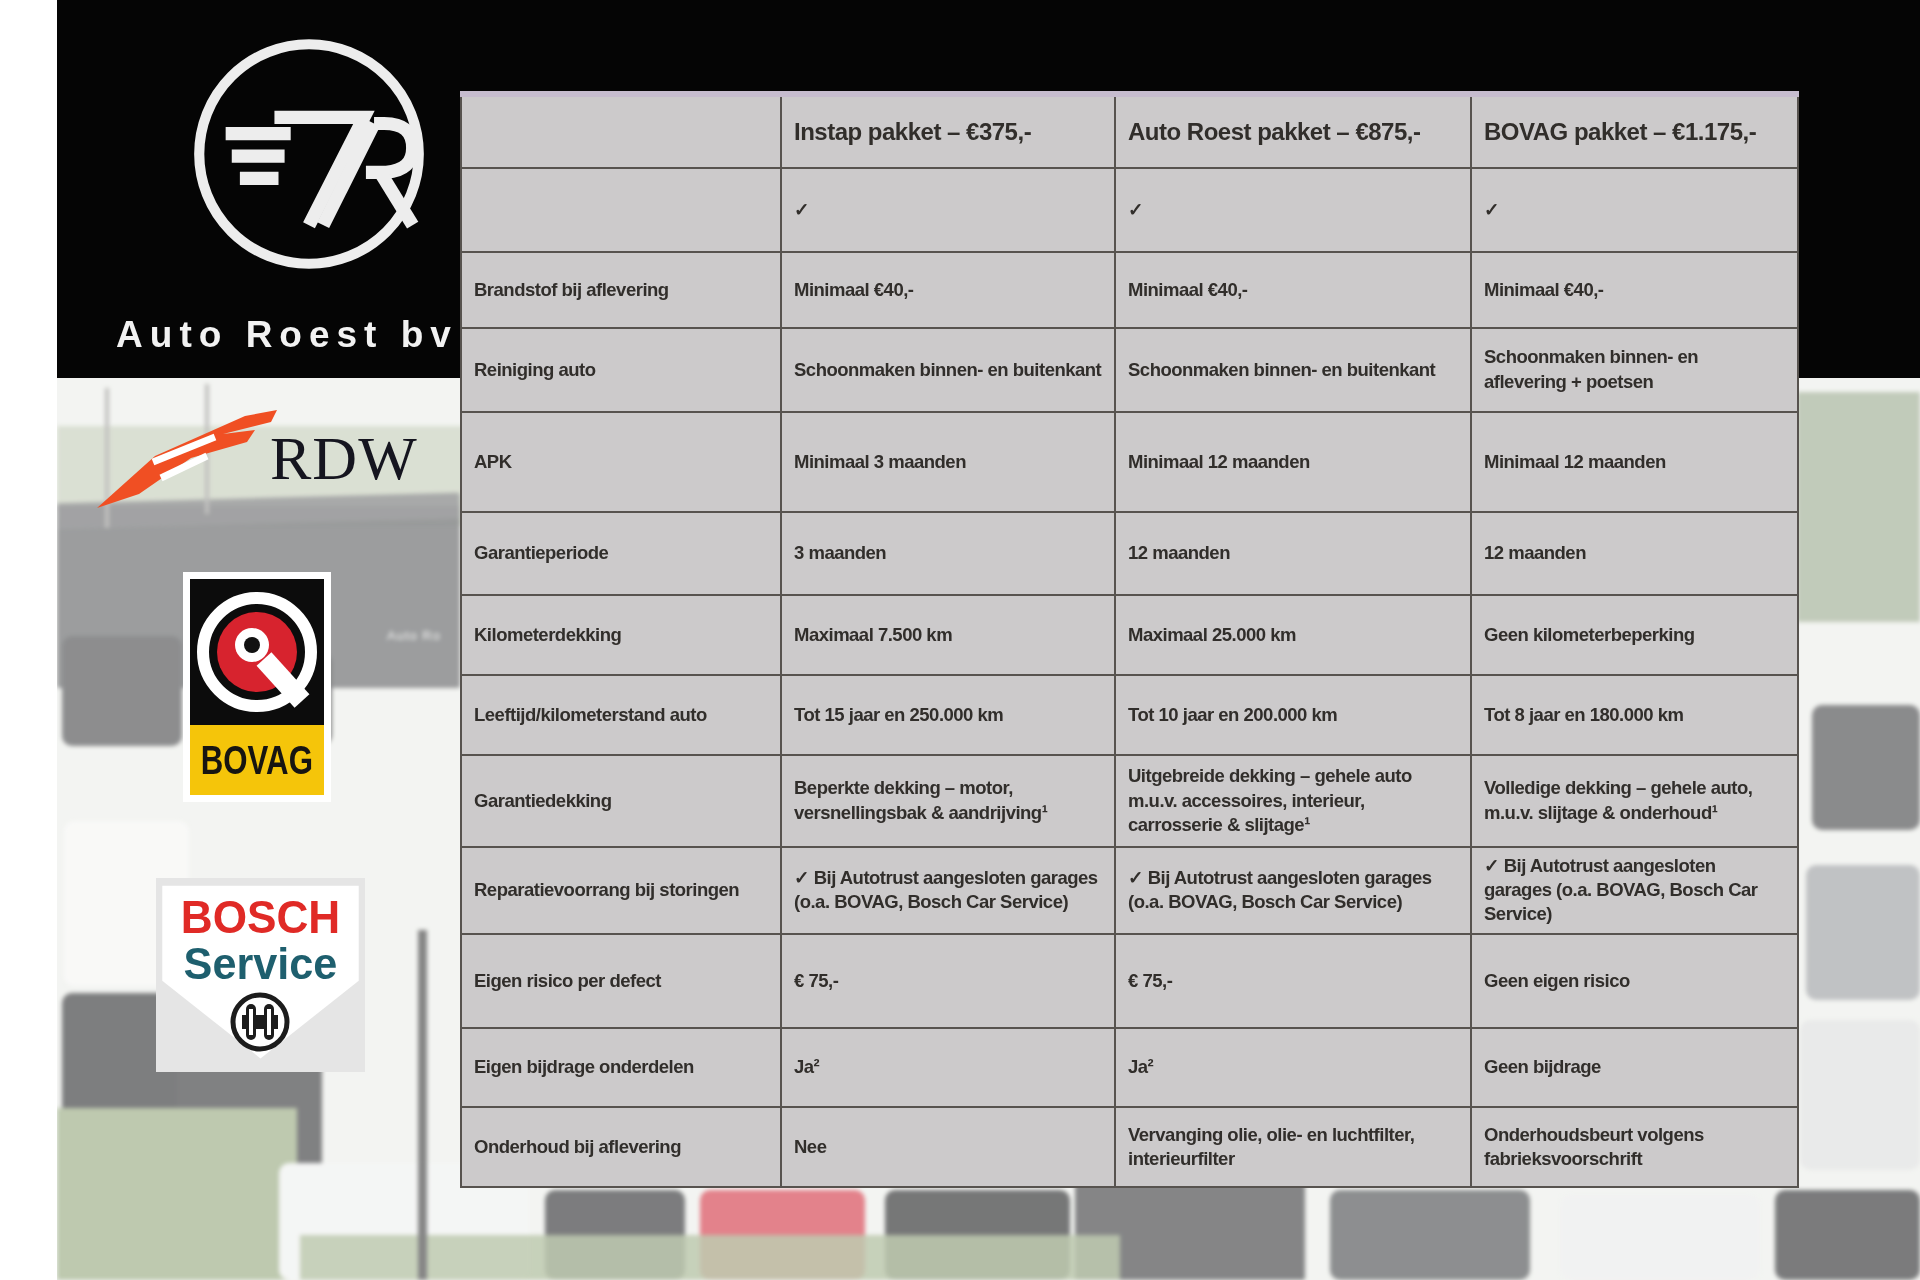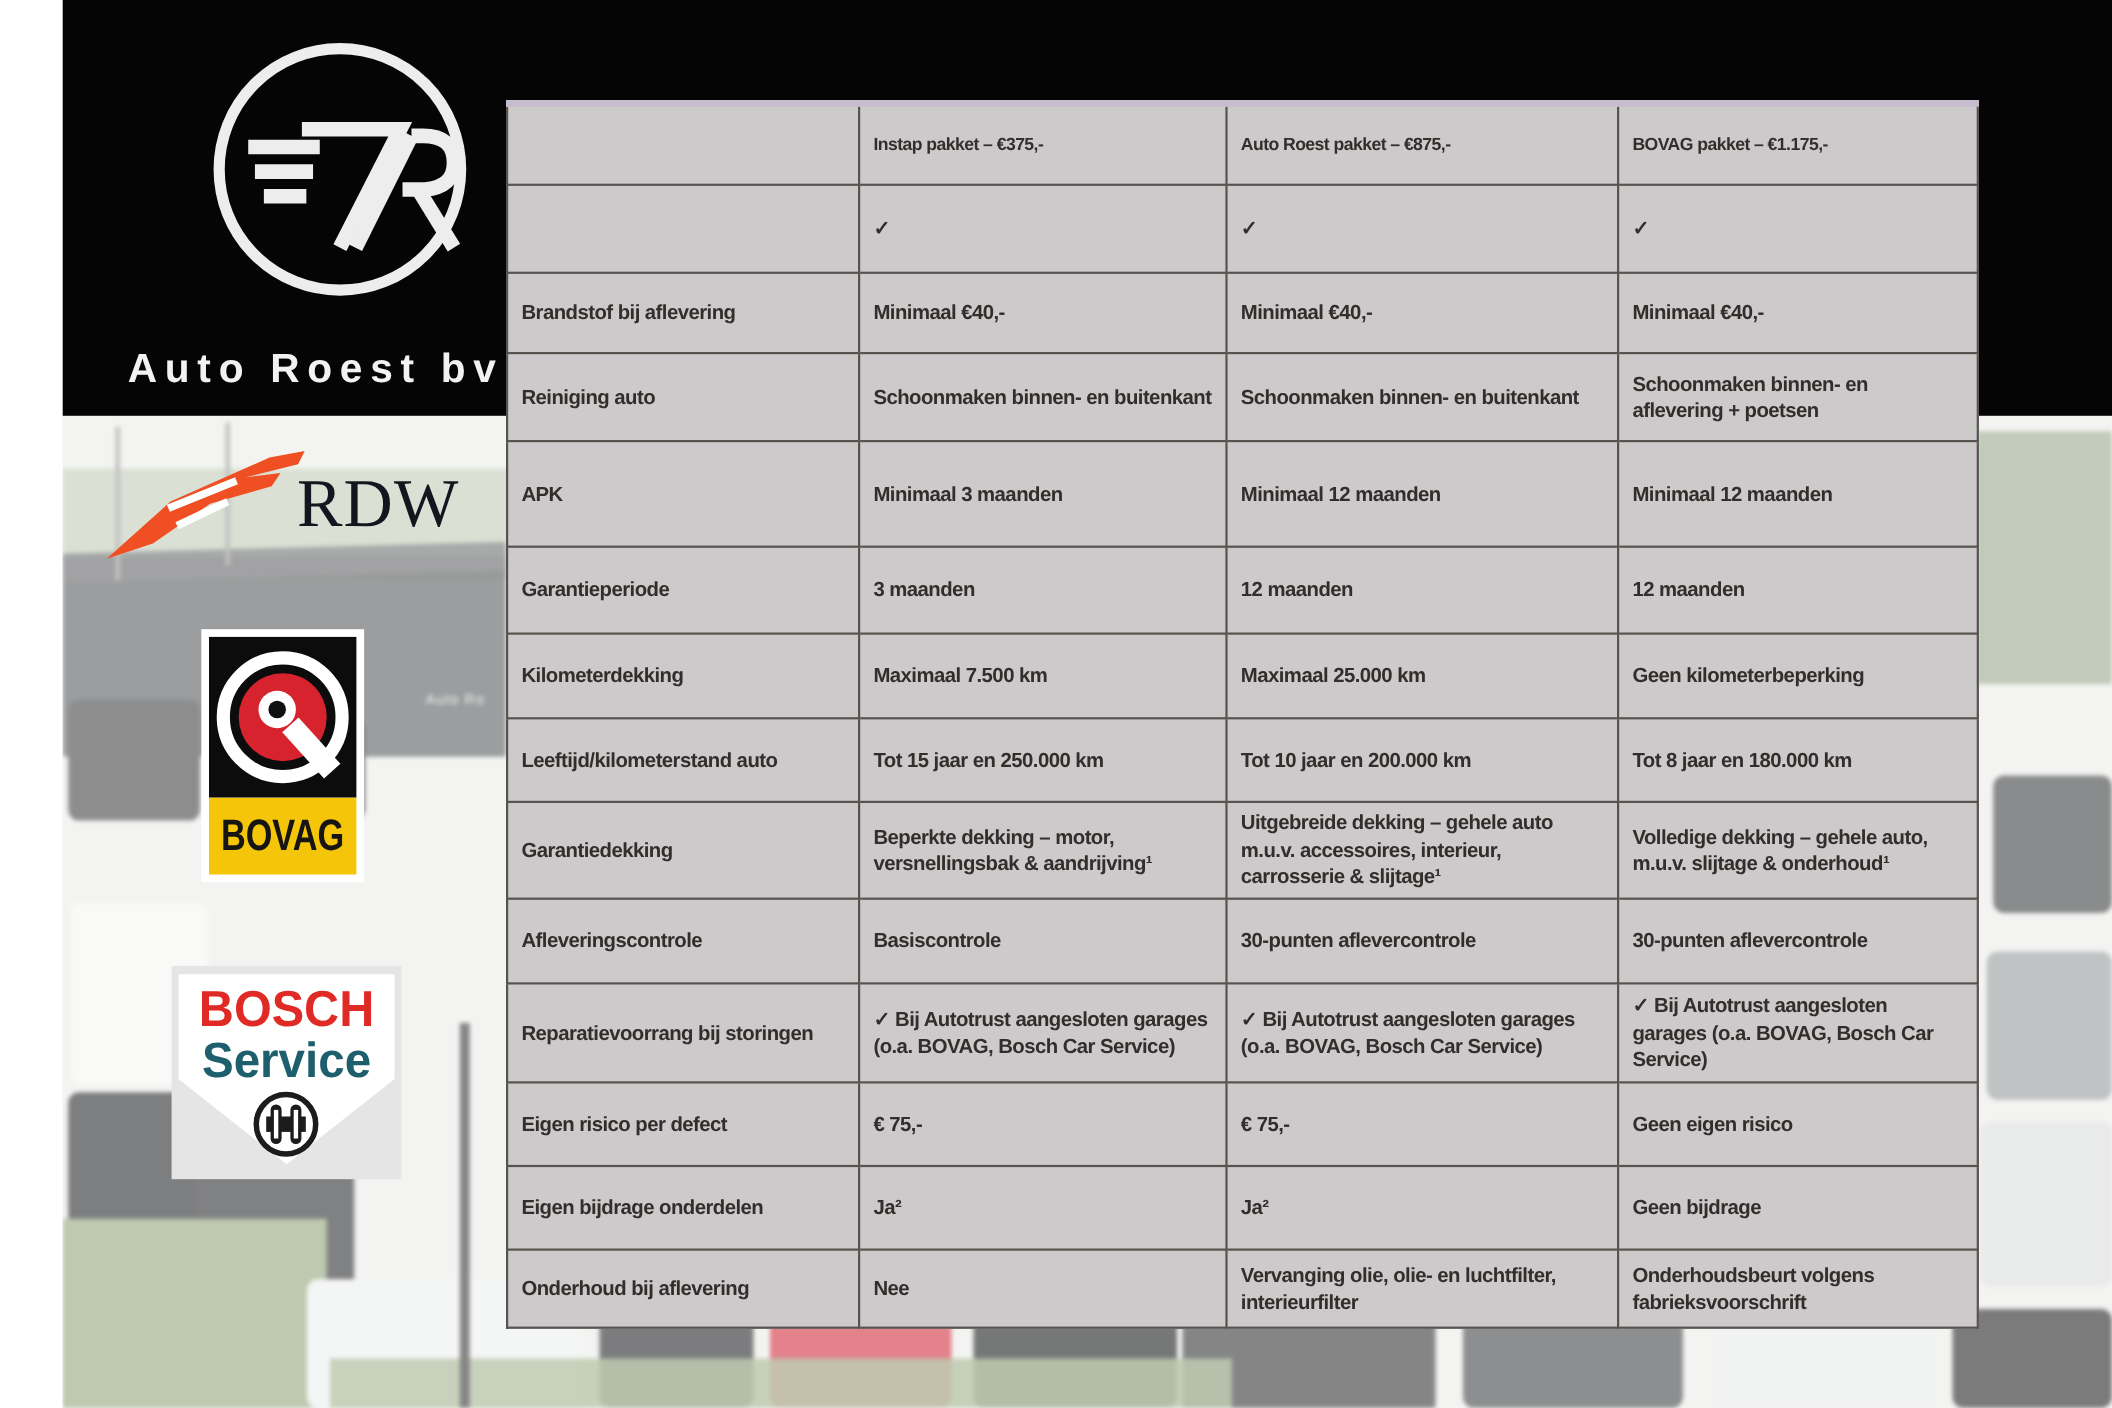--- a/index.html
+++ b/index.html
@@ -38,21 +38,21 @@
   .bosch-arm{position:absolute;left:72px;top:112px;width:64px;height:64px;}
 
   
   table.pk{position:absolute;left:460px;top:91px;width:1337px;height:1097px;
            border-collapse:collapse;table-layout:fixed;background:#cccacb;
            border:2px solid #57534f;border-top:6px solid #c6bcce;
            color:#312e2b;}
   table.pk th,table.pk td{border:2px solid #57534f;vertical-align:middle;text-align:left;
            padding:4px 12px;font-weight:bold;font-size:18.5px;line-height:1.32;letter-spacing:-0.5px;
            overflow:hidden;}
-  table.pk thead th{font-size:16px;letter-spacing:-0.5px;}
+  table.pk thead th{font-size:24px;letter-spacing:-0.5px;}
   thead tr{height:74px;}
   tbody tr:nth-child(1){height:80px;}  tbody tr:nth-child(2){height:73px;}
   tbody tr:nth-child(3){height:80px;}  tbody tr:nth-child(4){height:96px;}
   tbody tr:nth-child(5){height:79px;padding-left:16px;}  tbody tr:nth-child(6){height:77px;}
   tbody tr:nth-child(7){height:76px;}  tbody tr:nth-child(8){height:88px;}
   tbody tr:nth-child(9){height:77px;}  tbody tr:nth-child(10){height:90px;}
   tbody tr:nth-child(11){height:76px;} tbody tr:nth-child(12){height:76px;}
   tbody tr:nth-child(13){height:71px;}
 
   .sign{position:absolute;color:#e9e9e9;font-size:13px;letter-spacing:1px;}
@@ -212,26 +212,20 @@
           <td>Tot 10 jaar en 200.000 km</td>
           <td>Tot 8 jaar en 180.000 km</td>
         </tr>
         <tr>
           <th>Garantiedekking</th>
           <td>Beperkte dekking – motor, versnellingsbak &amp; aandrijving¹</td>
           <td>Uitgebreide dekking – gehele auto m.u.v. accessoires, interieur, carrosserie &amp; slijtage¹</td>
           <td>Volledige dekking – gehele auto, m.u.v. slijtage &amp; onderhoud¹</td>
         </tr>
         <tr>
-          <th>Afleveringscontrole</th>
-          <td>Basiscontrole</td>
-          <td>30-punten aflevercontrole</td>
-          <td>30-punten aflevercontrole</td>
-        </tr>
-        <tr>
           <th>Reparatievoorrang bij storingen</th>
           <td>✓ Bij Autotrust aangesloten garages (o.a. BOVAG, Bosch Car Service)</td>
           <td>✓ Bij Autotrust aangesloten garages (o.a. BOVAG, Bosch Car Service)</td>
           <td>✓ Bij Autotrust aangesloten garages (o.a. BOVAG, Bosch Car Service)</td>
         </tr>
         <tr>
           <th>Eigen risico per defect</th>
           <td>€ 75,-</td>
           <td>€ 75,-</td>
           <td>Geen eigen risico</td>

